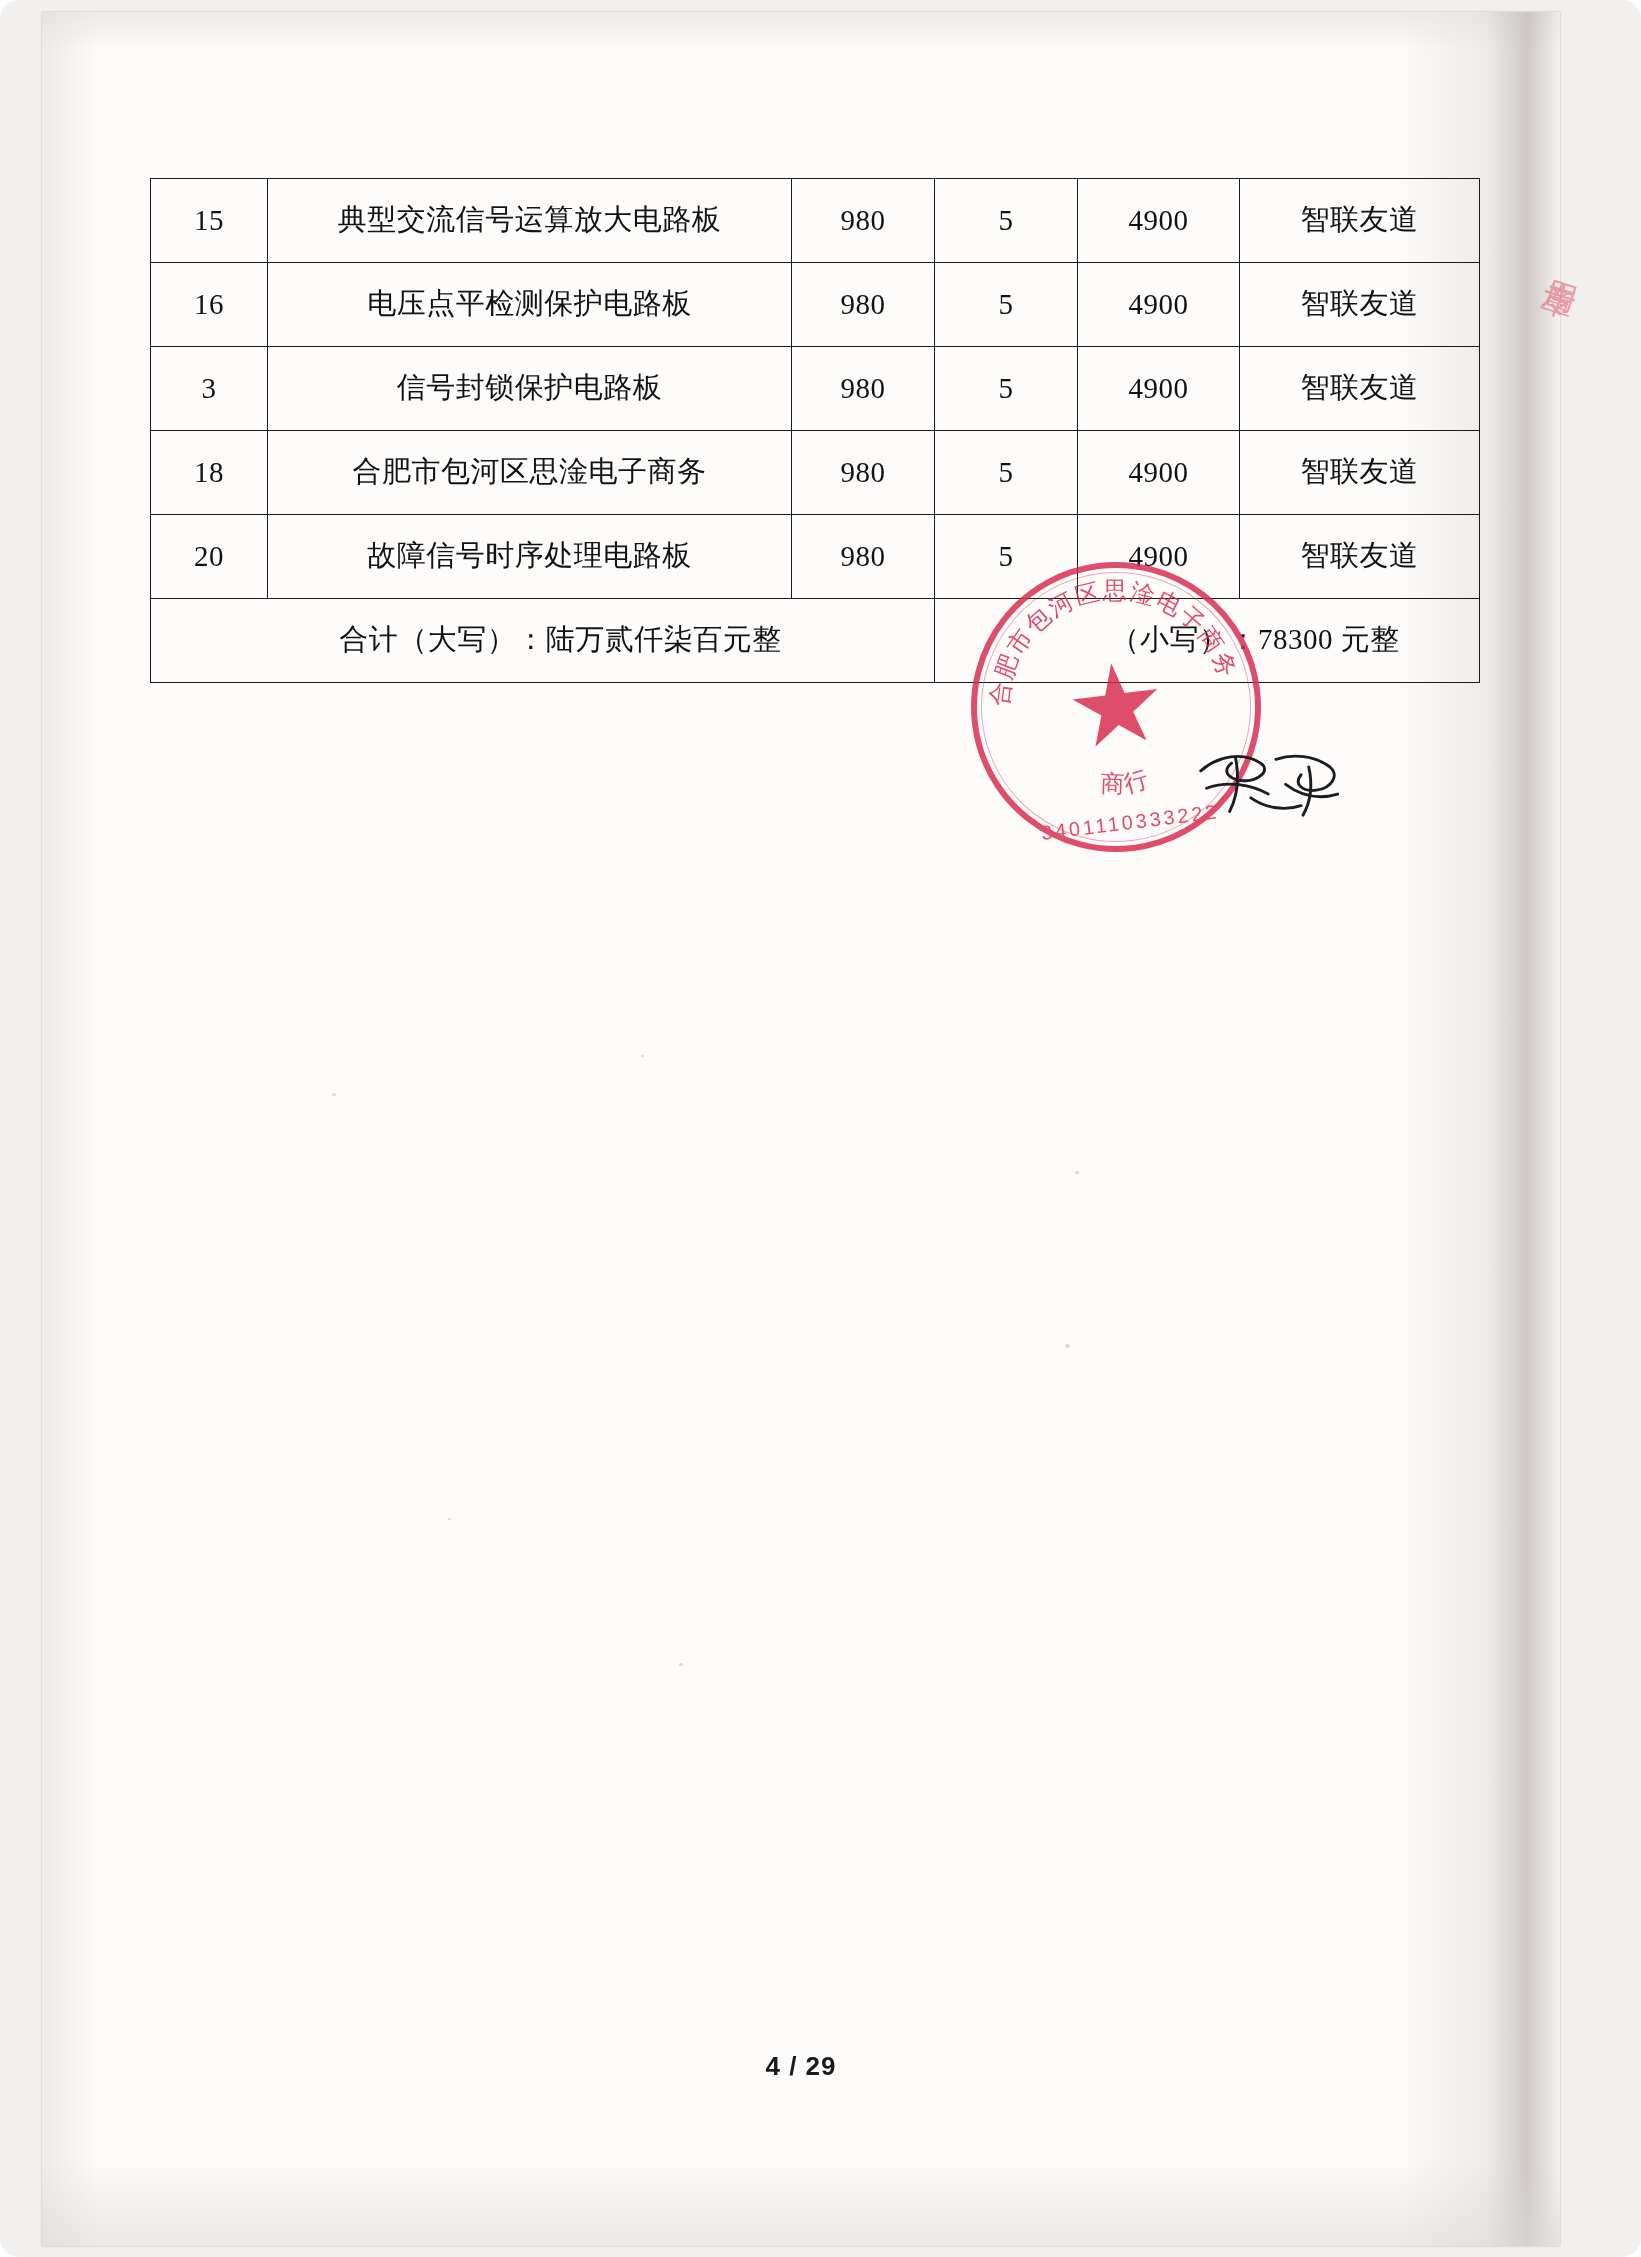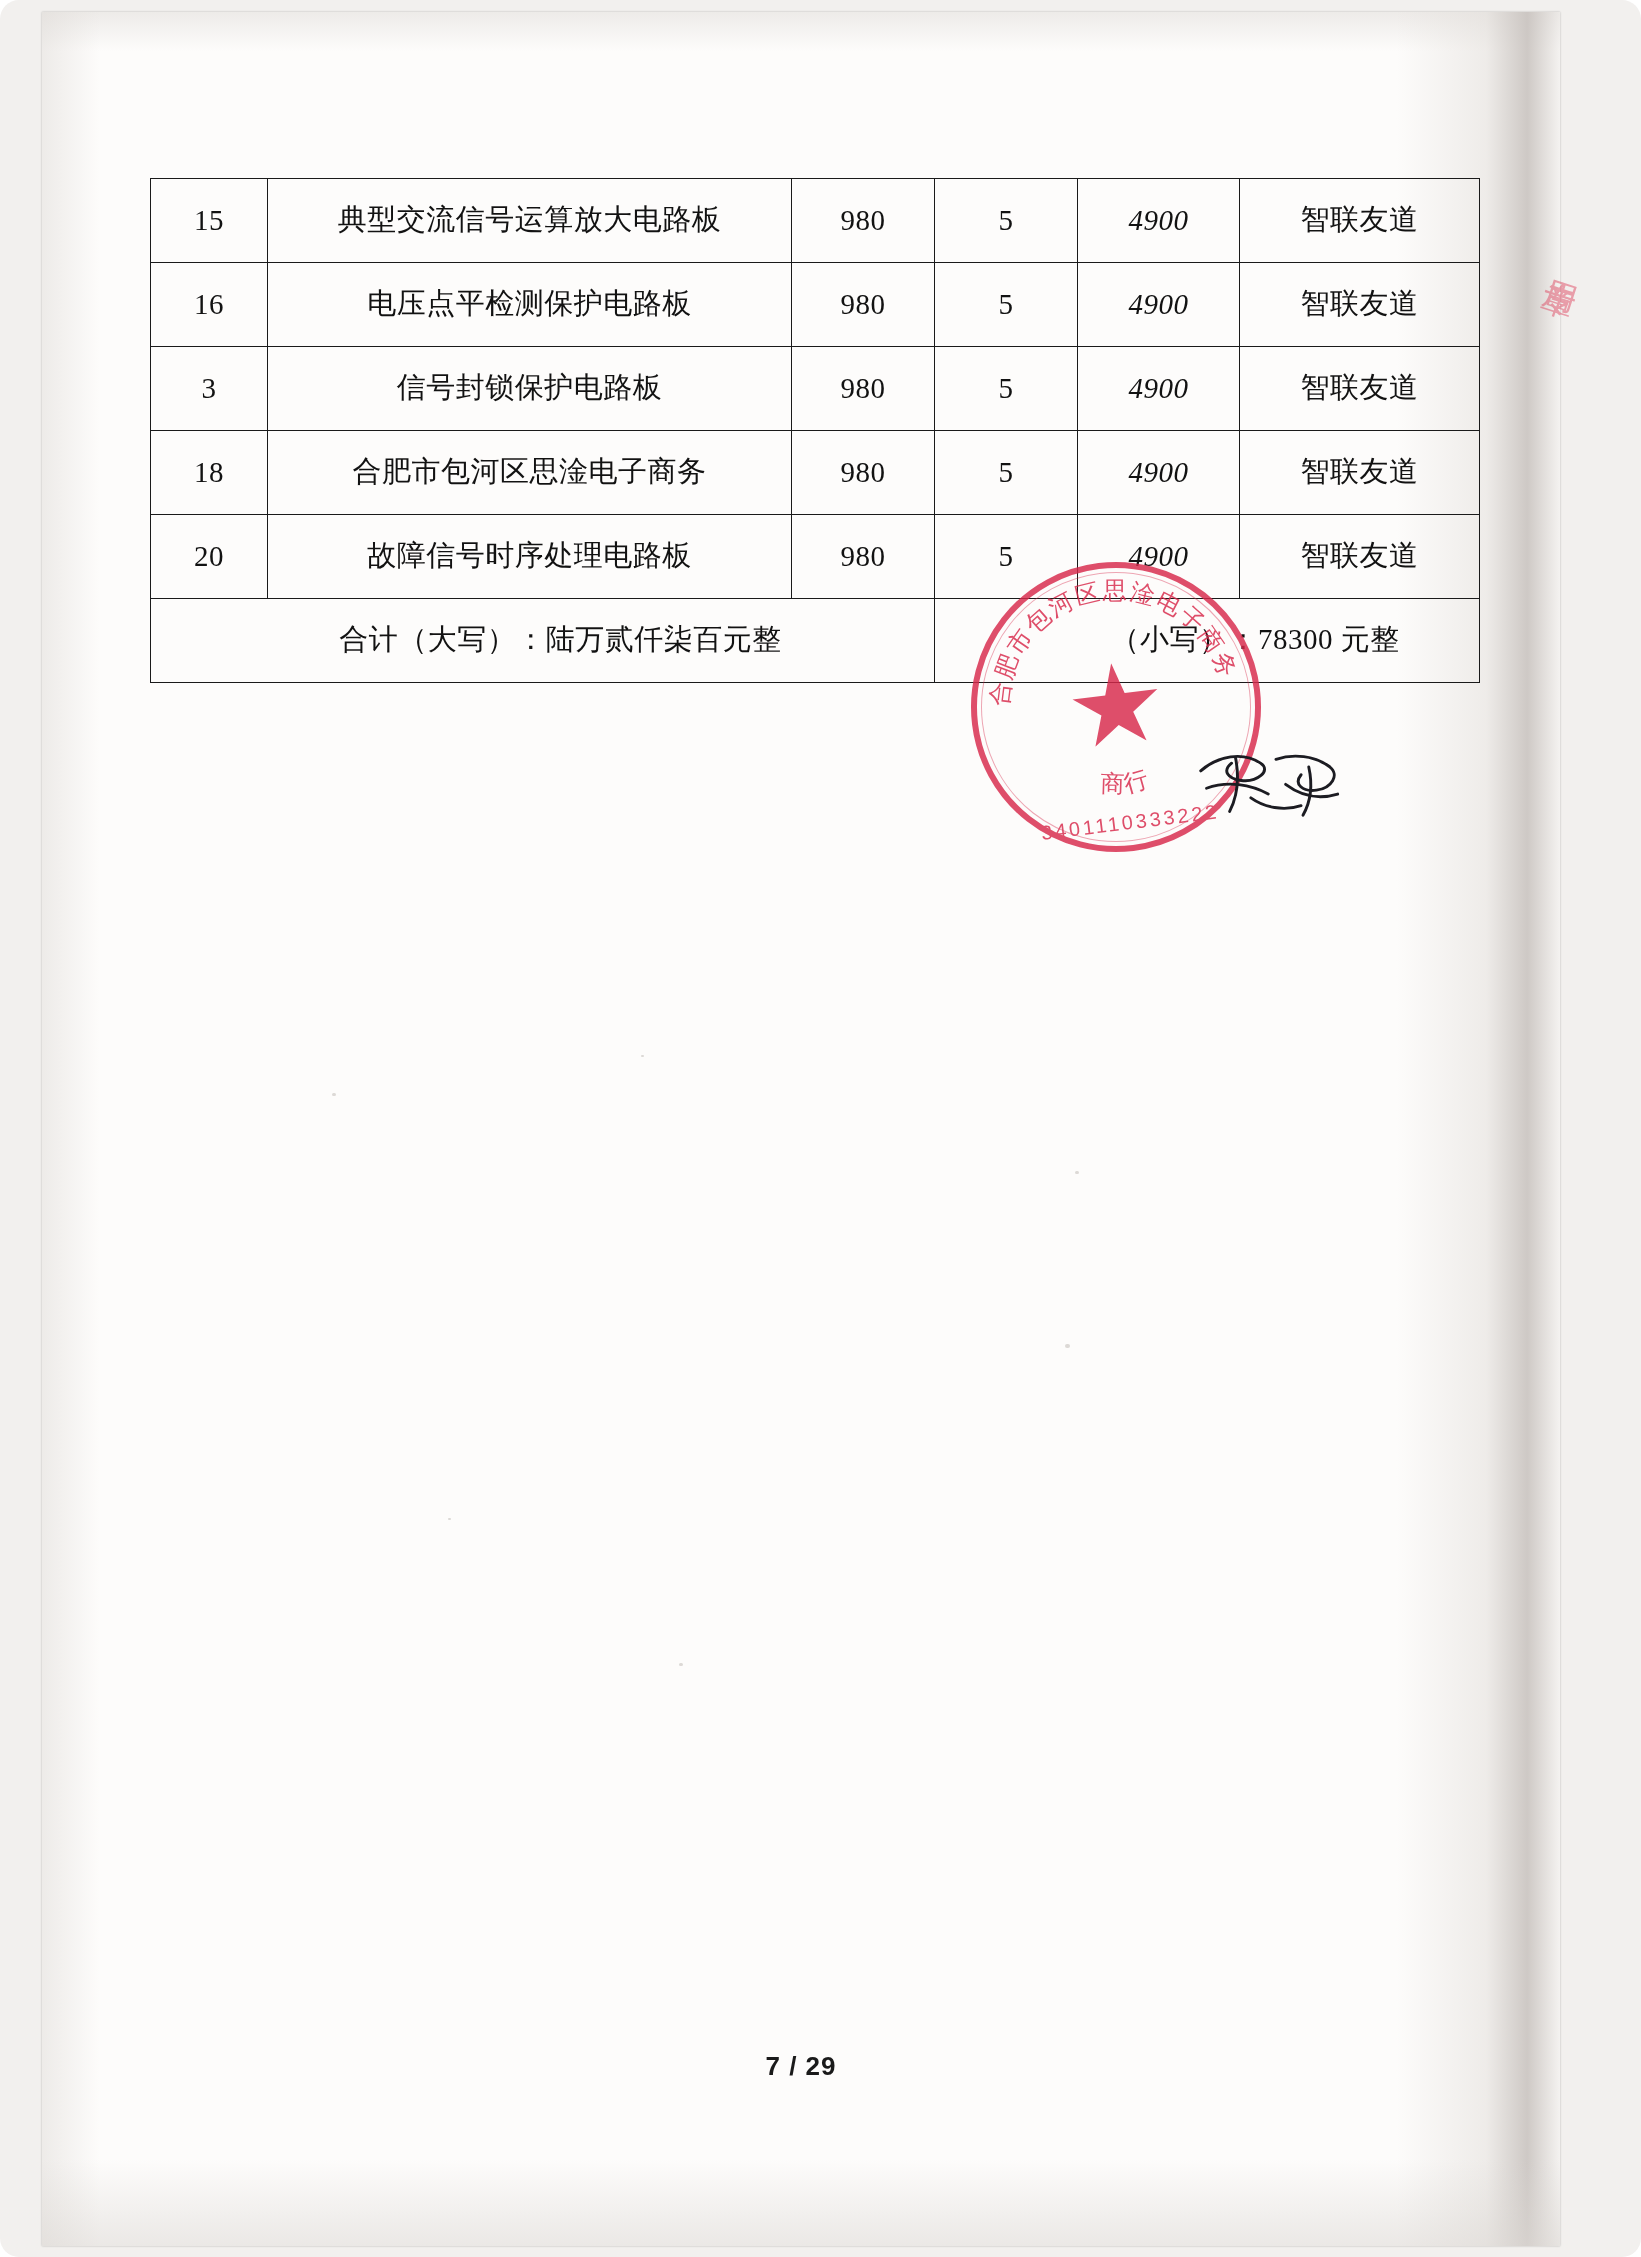--- a/index.html
+++ b/index.html
@@ -85,21 +85,21 @@
     color: #121212;
     text-align: center;
     vertical-align: middle;
     font-family: "Liberation Serif", serif;
     letter-spacing: 0.5px;
   }
   td.c-no { width: 114px; }
   td.c-name { width: 521px; font-size: 30px; }
   td.c-price { width: 140px; margin-top: 16px; }
   td.c-qty { width: 140px; }
-  td.c-amount { width: 159px; font-style: italic; }
+  td.c-amount { width: 159px; }
   td.c-vendor { width: 237px; font-size: 30px; }
 
   td.total-left {
     text-align: left;
     padding-left: 37px;
     font-size: 30px;
     height: 89px;
   }
   td.total-right {
     text-align: left;
@@ -320,17 +320,17 @@
           <path d="M120,30 C124,48 122,66 114,80"></path>
           <path d="M60,62 C74,72 94,76 112,70"></path>
         </g>
       </svg>
     </div>
 
     <div class="edge-stamp">
       <div class="es-line">专用章</div>
     </div>
 
-    <div class="page-num">7 / 29</div>
+    <div class="page-num">4 / 29</div>
 
   </div>
 </div>
 
 
 </body></html>

